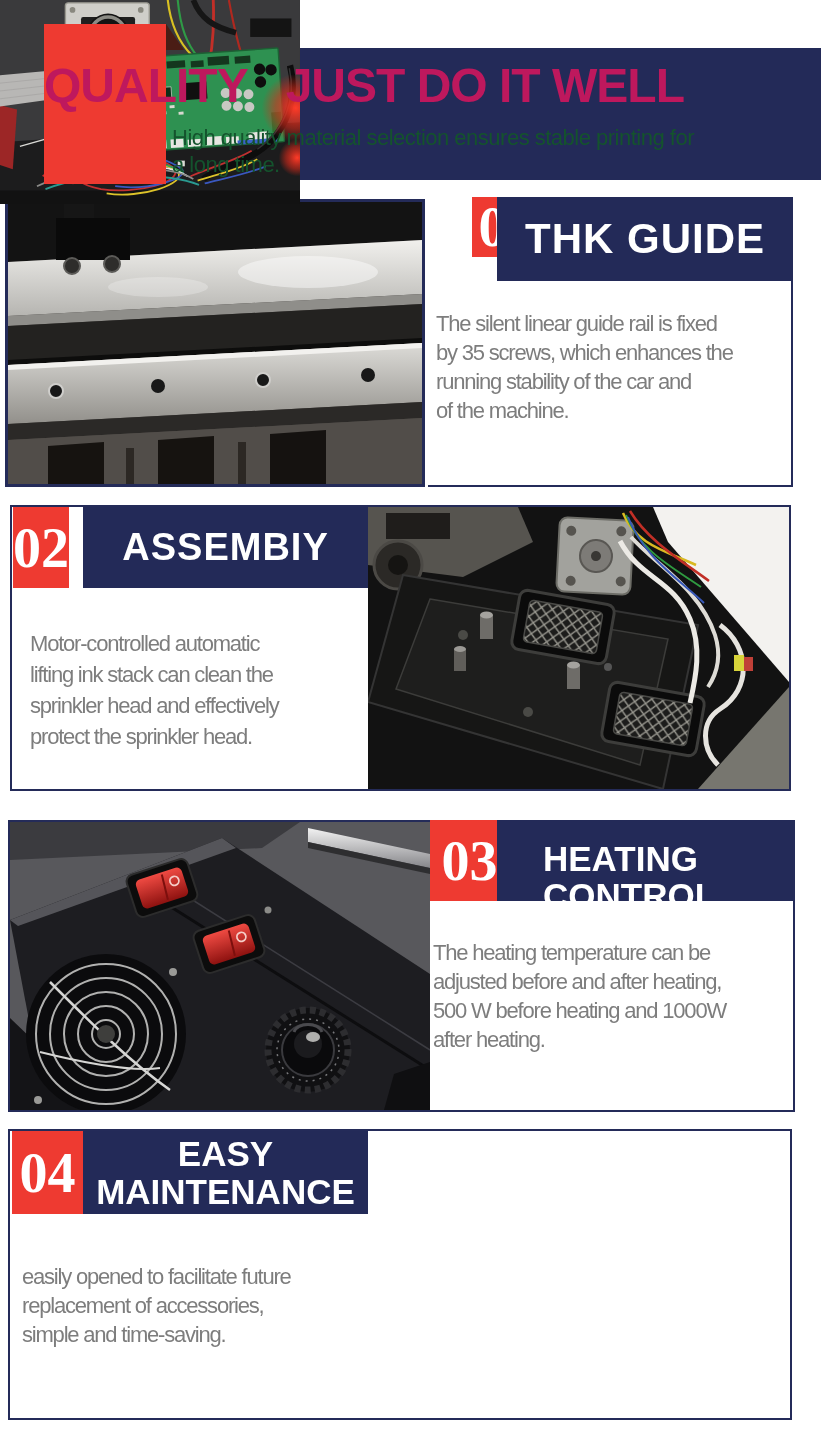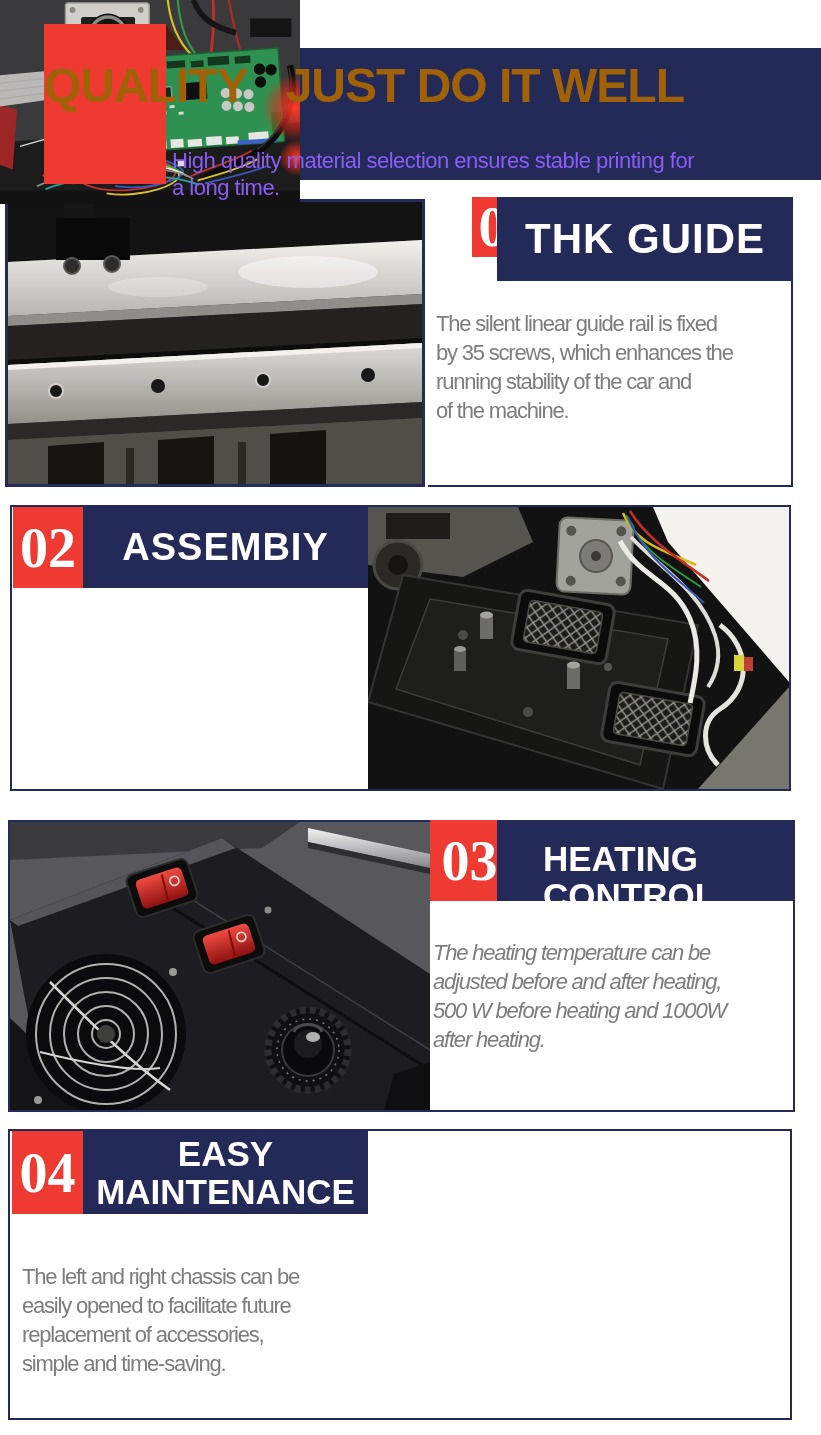--- a/index.html
+++ b/index.html
@@ -6,25 +6,25 @@
   * { box-sizing:border-box; }
   .page {
     position:relative; width:821px; height:1435px; background:#ffffff;
     font-family:"Liberation Sans", sans-serif; overflow:hidden;
   }
   
   .band { position:absolute; left:0; top:48px; width:821px; height:132px; background:#232a58; z-index:1; }
   .ribbon { position:absolute; left:44px; top:24px; width:122px; height:160px; background:#ee3a31; z-index:2; }
   .fold { position:absolute; left:166px; top:24px; width:18px; height:26px; background:#4a1d15;
           clip-path:polygon(0 0,100% 100%,0 100%); z-index:2; }
-  .banner-title { position:absolute; left:44px; top:58px; z-index:3; color:#a16207; font-weight:bold;
+  .banner-title { position:absolute; left:44px; top:58px; z-index:3; color:#be185d; font-weight:bold;
           font-size:48px; letter-spacing:-1px; white-space:nowrap; }
   .banner-title .slogan { margin-left:38px; }
-  .banner-subtitle { position:absolute; left:172px; top:124px; z-index:3; color:#8b5cf6;
-          font-size:22px; letter-spacing:-0.5px; line-height:27px;margin-top:23px; }
+  .banner-subtitle { position:absolute; left:172px; top:124px; z-index:3; color:#14532d;
+          font-size:22px; letter-spacing:-0.5px; line-height:27px; }
   .banner-subtitle div { white-space:nowrap; }
   
   .num { position:absolute; background:#ee3a31; color:#ffffff; z-index:4;
          font-family:"Liberation Serif", serif; font-weight:bold; font-size:56px;
          display:flex; align-items:center; justify-content:center; }
   .bar { position:absolute; background:#232a58; color:#ffffff; font-weight:bold; z-index:4; }
   .bar.single { display:flex; align-items:center; justify-content:center; letter-spacing:1px; }
   .bodytext { position:absolute; color:#7d7d7d; font-size:22px; letter-spacing:-1.2px; z-index:4; }
   .bodytext div { white-space:nowrap; }
   .secbox { position:absolute; border:2px solid #242b59; background:#ffffff; z-index:0; }
@@ -32,30 +32,30 @@
   .photo svg { display:block; width:100%; height:100%; }
   
   .p1 { left:5px; top:199px; width:420px; height:288px; border:3px solid #242b59; }
   .n1 { left:428px; top:197px; width:69px; height:60px;margin-left:44px; }
   .b1 { left:497px; top:197px; width:296px; height:84px; font-size:42px; }
   .t1 { left:428px; top:281px; width:365px; height:206px; background:#fff;
         border-right:2px solid #242b59; border-bottom:2px solid #242b59;
         padding:28px 0 12px 8px; line-height:29px; }
   
   .x2 { left:10px; top:505px; width:781px; height:286px; }
-  .n2 { left:13px; top:507px; width:70px; height:81px; }
+  .n2 { left:13px; top:507px; width:56px; height:81px; }
   .b2 { left:83px; top:507px; width:285px; height:81px; font-size:38px; }
   .t2 { left:30px; top:628px; line-height:31px; }
   .p2 { left:368px; top:507px; width:421px; height:282px; }
   
   .x3 { left:8px; top:820px; width:787px; height:292px; }
   .p3 { left:10px; top:822px; width:420px; height:288px; }
   .n3 { left:430px; top:820px; width:79px; height:81px; }
   .b3 { left:497px; top:820px; width:296px; height:81px; font-size:35px; line-height:37px; padding:20px 0 0 46px; }
-  .t3 { left:433px; top:938px; line-height:29px;font-style:italic; }
+  .t3 { left:433px; top:938px; line-height:29px; }
   
   .x4 { left:8px; top:1129px; width:784px; height:291px; }
   .n4 { left:12px; top:1131px; width:71px; height:83px; }
   .b4 { left:83px; top:1131px; width:285px; height:83px; font-size:35px; line-height:38px; text-align:center; padding-top:4px; }
   .t4 { left:22px; top:1262px; line-height:29px; }
 </style>
 </head>
 <body>
 
 <div class="page">
@@ -121,20 +121,26 @@
     <div>by 35 screws, which enhances the</div>
     <div>running stability of the car and</div>
     <div>of the machine.</div>
   </div>
 
   <div class="secbox x2"></div>
   <div class="num n2">02</div>
   <div class="bar b2 single">
       <span>ASSEMBIY</span>
     </div>
+  <div class="bodytext t2">
+    <div>Motor-controlled automatic</div>
+    <div>lifting ink stack can clean the</div>
+    <div>sprinkler head and effectively</div>
+    <div>protect the sprinkler head.</div>
+  </div>
   <div class="photo p2">
     <svg viewBox="0 0 421 282" preserveAspectRatio="none">
       <defs>
         <pattern id="i2mesh" width="11" height="11" patternUnits="userSpaceOnUse">
           <rect width="11" height="11" fill="#1c1c1b"></rect>
           <path d="M0,11 L11,0 M0,0 L11,11" stroke="#98978f" stroke-width="1.4"></path>
         </pattern>
       </defs>
       <rect width="421" height="282" fill="#121212"></rect>
       <polygon points="285,0 421,0 421,175 300,35" fill="#f3f2ef"></polygon>
@@ -257,21 +263,20 @@
     <div>after heating.</div>
   </div>
 
   <div class="secbox x4"></div>
   <div class="num n4">04</div>
   <div class="bar b4">
     <div>EASY</div>
     <div>MAINTENANCE</div>
   </div>
   <div class="bodytext t4">
-    <div>The left and right chassis can be</div>
     <div>easily opened to facilitate future</div>
     <div>replacement of accessories,</div>
     <div>simple and time-saving.</div>
   </div>
   <div class="photo p4">
     <svg viewBox="0 0 422 287" preserveAspectRatio="none">
       <defs>
         <radialGradient id="e4glow">
           <stop offset="0" stop-color="#ff3b28"></stop>
           <stop offset="0.6" stop-color="#e02a1a" stop-opacity="0.55"></stop>

